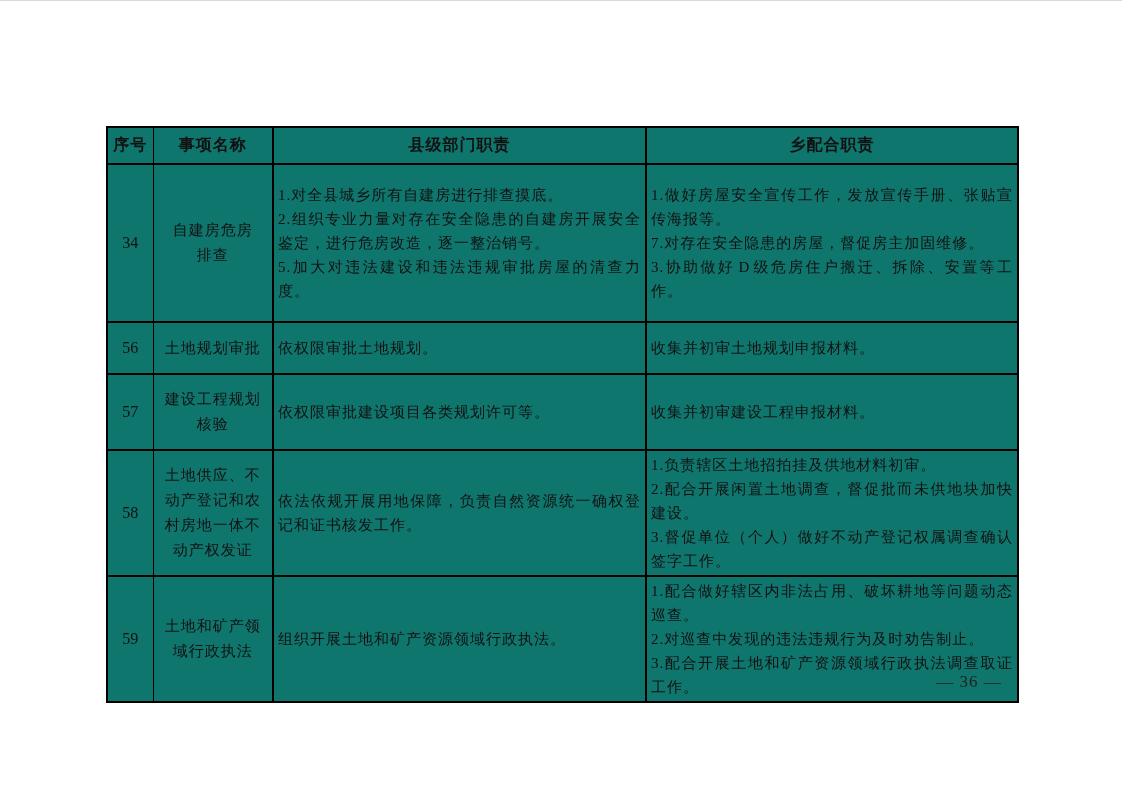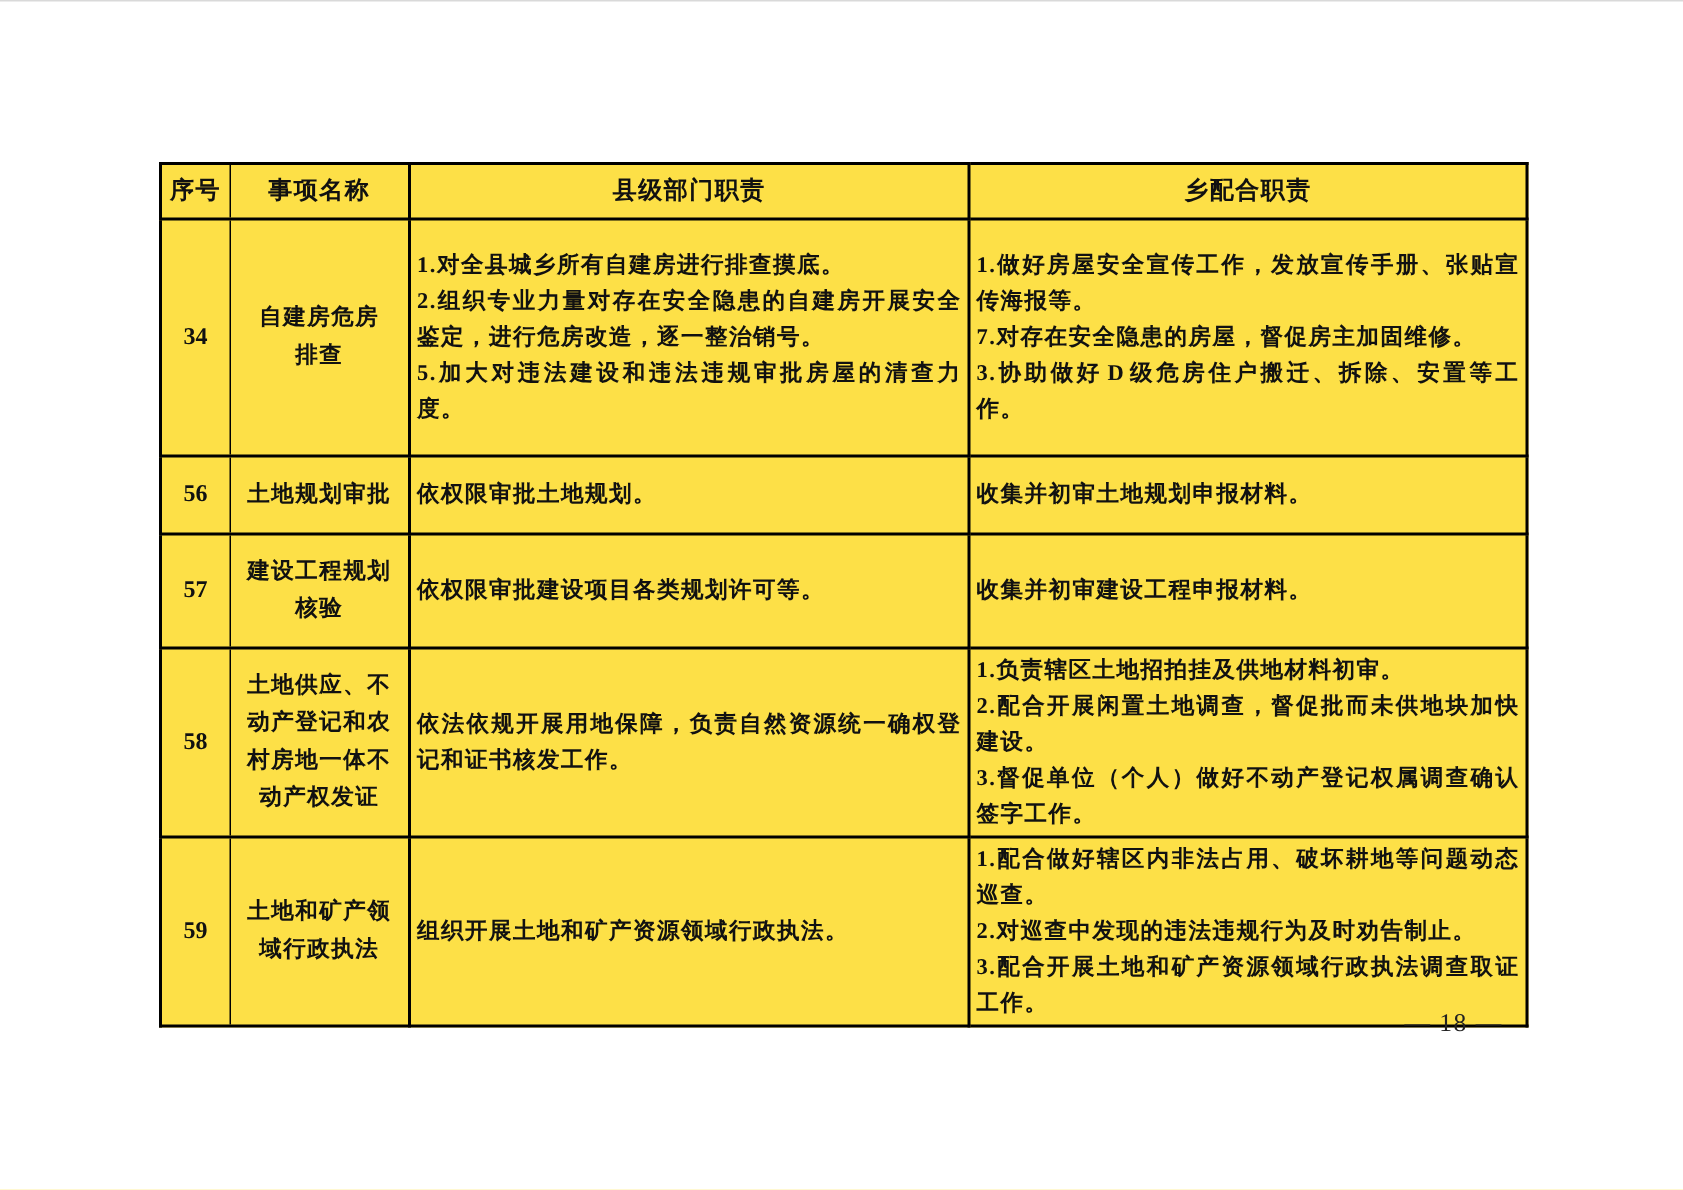--- a/index.html
+++ b/index.html
@@ -17,25 +17,25 @@
   }
   .top-edge {
     position: absolute;
     top: 0; left: 0;
     width: 1122px; height: 1px;
     background: #d9d9d9;
   }
   table.duty-table {
     position: absolute;
     left: 106px;
-    top: 108px;
+    top: 126px;
     width: 911px;
     border-collapse: collapse;
     table-layout: fixed;
-    background: #fde047;
+    background: #0f766e;
   }
   .duty-table th, .duty-table td {
     border: 2px solid #000000;
     overflow: hidden;
   }
   
   .duty-table .c1 { border-right-width: 1px; }
   .duty-table .c2 { border-left-width: 1px; }
 
   .duty-table thead tr { height: 37px; }
@@ -46,21 +46,20 @@
     letter-spacing: 1px;
     text-align: center;
     vertical-align: middle;
     padding: 0 2px;
   }
   .duty-table td {
     vertical-align: middle;
     font-size: 15px;
     letter-spacing: 1px;
     line-height: 24px;
-    font-weight: bold;
   }
   td.seq {
     text-align: center;
     font-size: 16px;
     letter-spacing: 0;
   }
   td.name {
     text-align: center;
     white-space: pre-line;
     line-height: 25px;
@@ -170,13 +169,13 @@
       </td>
       <td class="duty">
         <div class="para">1.配合做好辖区内非法占用、破坏耕地等问题动态巡查。</div>
         <div class="para">2.对巡查中发现的违法违规行为及时劝告制止。</div>
         <div class="para">3.配合开展土地和矿产资源领域行政执法调查取证工作。</div>
       </td>
     </tr>
   </tbody>
 </table>
 
-<div class="page-number">— 18 —</div>
+<div class="page-number">— 36 —</div>
 
 </body></html>

